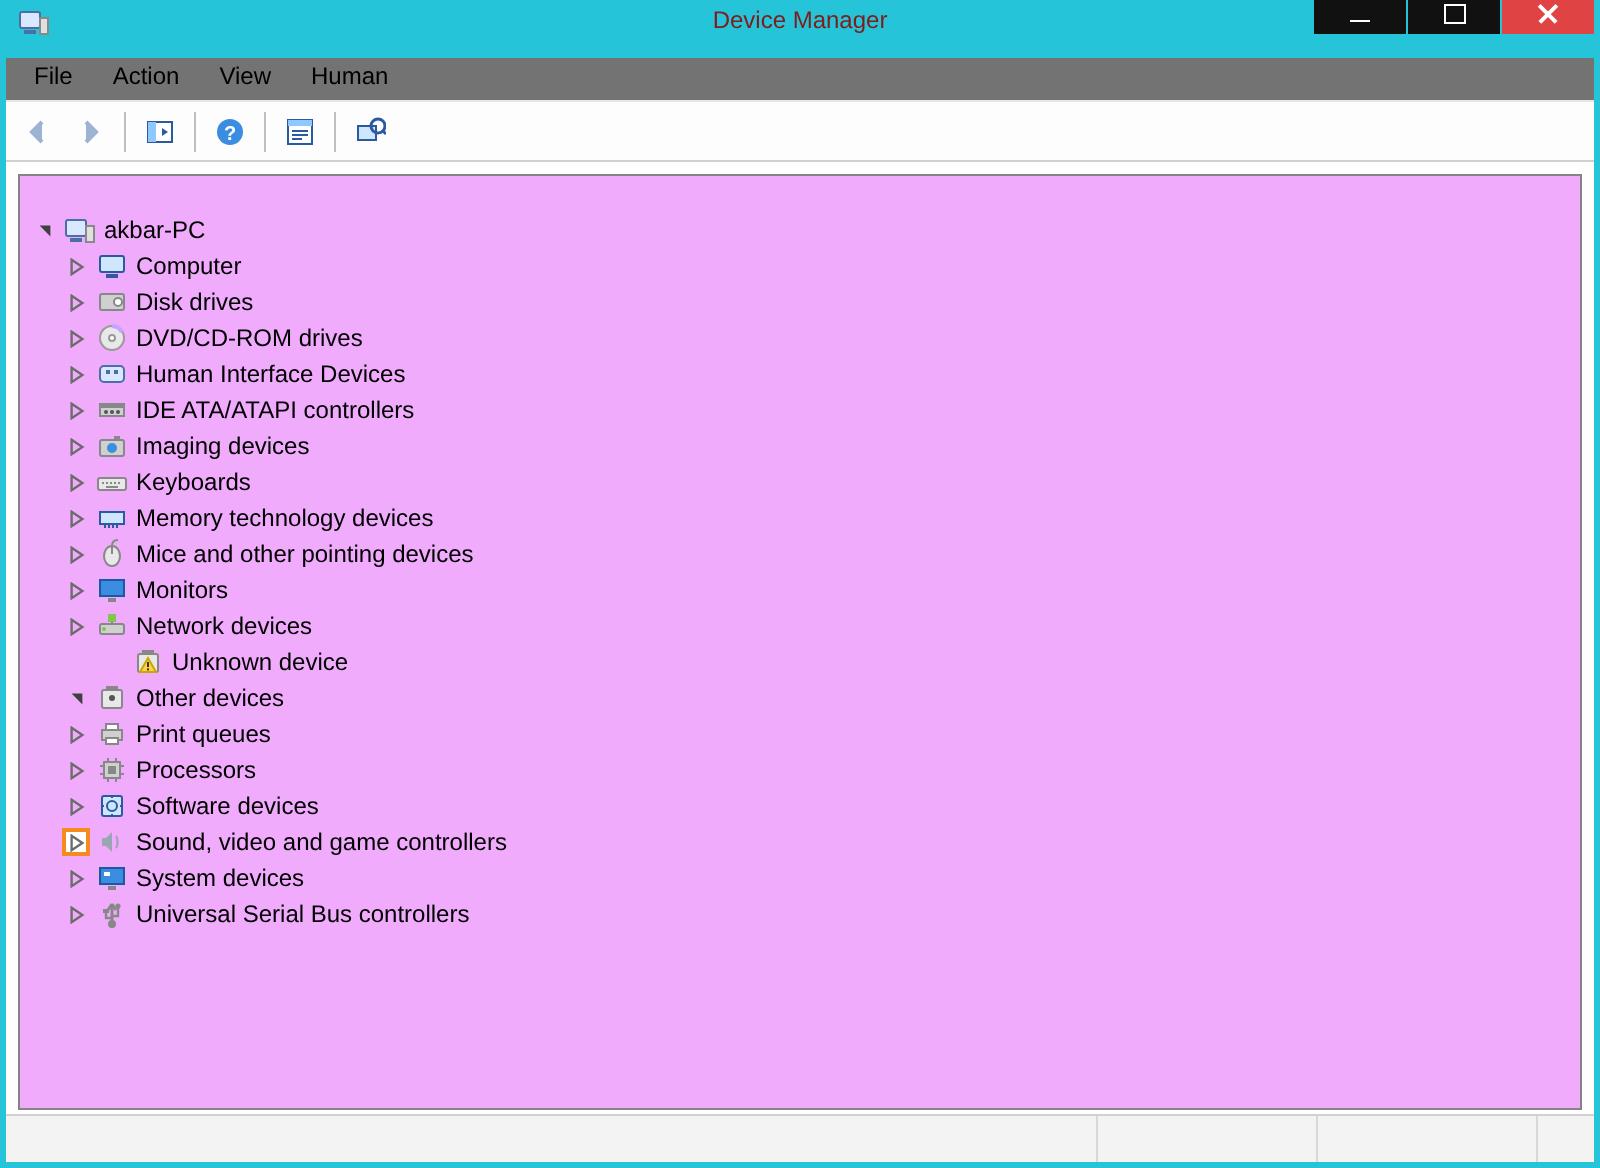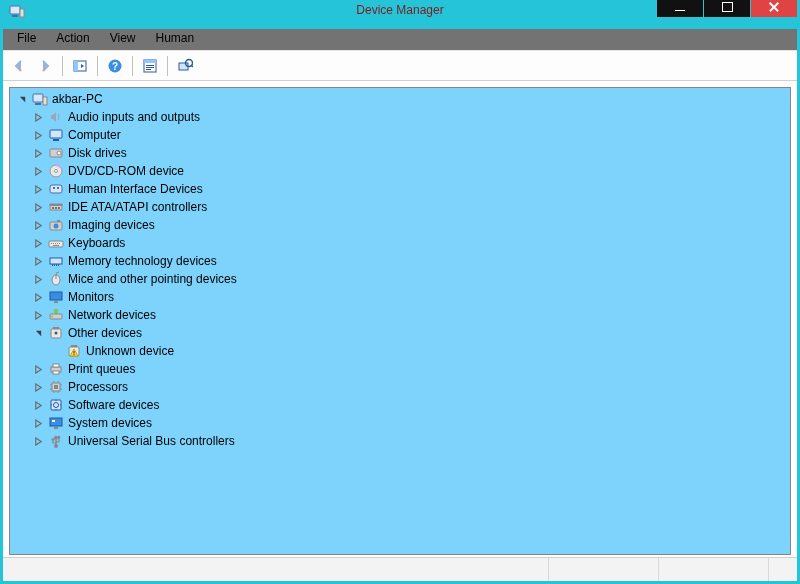--- a/index.html
+++ b/index.html
@@ -113,23 +113,23 @@
   .client {
     flex: 1;
     padding: 6px 6px 2px 6px;
     overflow: hidden;
     display:flex;
     flex-direction:column;
   }
   .tree-wrap{
     flex:1;
     border: 1px solid #848484;
-    padding: 2px 4px;
+    padding: 18px 4px;
     overflow-y: auto;
-    background:#7dd3fc;
+    background:#f0abfc;
   }
   .row {
     display: flex;
     align-items: center;
     height: 18px;
     padding-left: 0;
   }
   .twisty {
     width: 12px; height: 12px;
     display: inline-flex;
@@ -430,33 +430,20 @@
   <span class="node-label">akbar-PC</span>
 </div>
           <div class="row indent-1">
     <span class="twisty">
               <svg>
                 <use href="#tri-right"></use>
               </svg>
             </span>
     <span class="node-icon">
               <svg>
-                <use href="#ico-speaker"></use>
-              </svg>
-            </span>
-    <span class="node-label">Audio inputs and outputs</span>
-  </div>
-          <div class="row indent-1">
-    <span class="twisty">
-              <svg>
-                <use href="#tri-right"></use>
-              </svg>
-            </span>
-    <span class="node-icon">
-              <svg>
                 <use href="#ico-computer"></use>
               </svg>
             </span>
     <span class="node-label">Computer</span>
   </div>
           <div class="row indent-1">
     <span class="twisty">
               <svg>
                 <use href="#tri-right"></use>
               </svg>
@@ -472,21 +459,21 @@
     <span class="twisty">
               <svg>
                 <use href="#tri-right"></use>
               </svg>
             </span>
     <span class="node-icon">
               <svg>
                 <use href="#ico-cdrom"></use>
               </svg>
             </span>
-    <span class="node-label">DVD/CD-ROM device</span>
+    <span class="node-label">DVD/CD-ROM drives</span>
   </div>
           <div class="row indent-1">
     <span class="twisty">
               <svg>
                 <use href="#tri-right"></use>
               </svg>
             </span>
     <span class="node-icon">
               <svg>
                 <use href="#ico-hid"></use>
@@ -577,48 +564,48 @@
               <svg>
                 <use href="#tri-right"></use>
               </svg>
             </span>
     <span class="node-icon">
               <svg>
                 <use href="#ico-network"></use>
               </svg>
             </span>
     <span class="node-label">Network devices</span>
-  </div>
-          <div class="row indent-1">
-    <span class="twisty expanded">
-              <svg>
-                <use href="#tri-down-right"></use>
-              </svg>
-            </span>
-    <span class="node-icon">
-              <svg>
-                <use href="#ico-other"></use>
-              </svg>
-            </span>
-    <span class="node-label">Other devices</span>
   </div>
           <div class="row indent-2">
         <span class="twisty placeholder">
               <svg>
                 <use href="#tri-right"></use>
               </svg>
             </span>
         <span class="node-icon">
               <svg>
                 <use href="#ico-warning"></use>
               </svg>
             </span>
         <span class="node-label">Unknown device</span>
       </div>
           <div class="row indent-1">
+    <span class="twisty expanded">
+              <svg>
+                <use href="#tri-down-right"></use>
+              </svg>
+            </span>
+    <span class="node-icon">
+              <svg>
+                <use href="#ico-other"></use>
+              </svg>
+            </span>
+    <span class="node-label">Other devices</span>
+  </div>
+          <div class="row indent-1">
     <span class="twisty">
               <svg>
                 <use href="#tri-right"></use>
               </svg>
             </span>
     <span class="node-icon">
               <svg>
                 <use href="#ico-printer"></use>
               </svg>
             </span>
@@ -642,20 +629,33 @@
               <svg>
                 <use href="#tri-right"></use>
               </svg>
             </span>
     <span class="node-icon">
               <svg>
                 <use href="#ico-software"></use>
               </svg>
             </span>
     <span class="node-label">Software devices</span>
+  </div>
+          <div class="row indent-1">
+    <span class="twisty highlight">
+              <svg>
+                <use href="#tri-right"></use>
+              </svg>
+            </span>
+    <span class="node-icon">
+              <svg>
+                <use href="#ico-speaker"></use>
+              </svg>
+            </span>
+    <span class="node-label">Sound, video and game controllers</span>
   </div>
           <div class="row indent-1">
     <span class="twisty">
               <svg>
                 <use href="#tri-right"></use>
               </svg>
             </span>
     <span class="node-icon">
               <svg>
                 <use href="#ico-system"></use>

